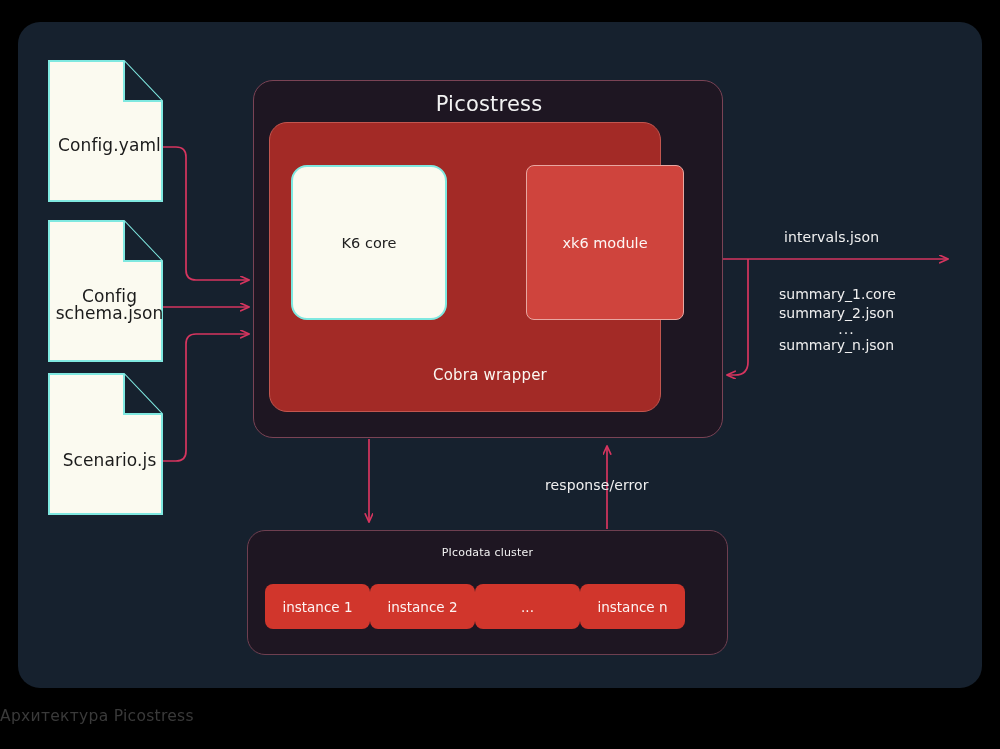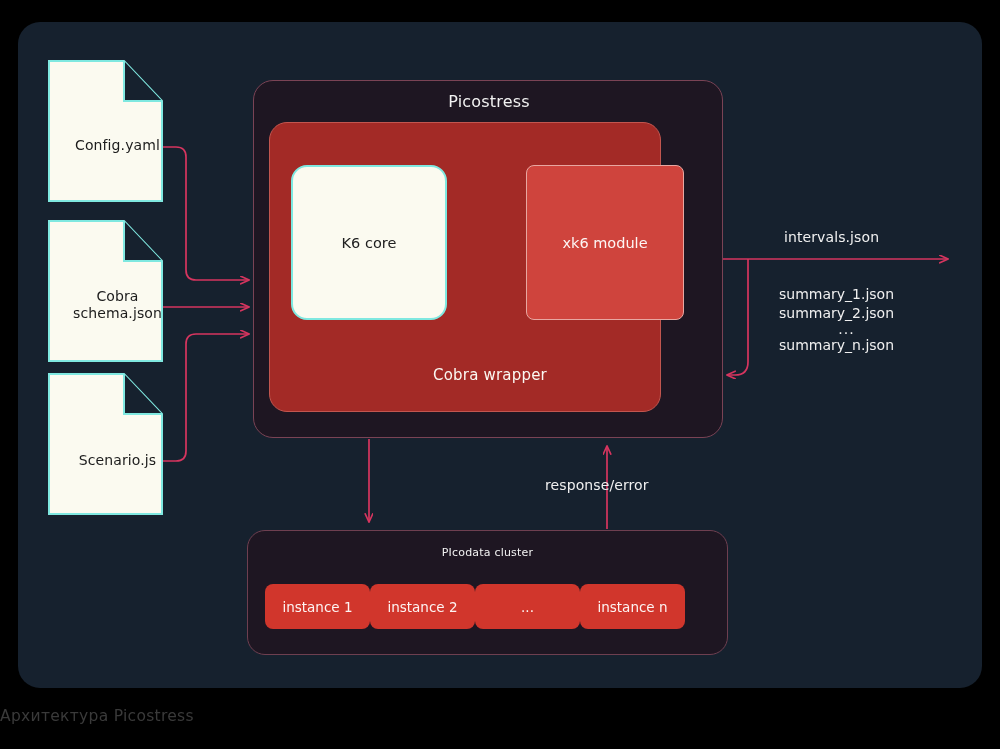--- a/index.html
+++ b/index.html
@@ -43,25 +43,25 @@
   .docshape {
     position: absolute;
     width: 115px;
   }
   .docshape .doc-svg {
     position: absolute;
     left: 0; top: 0;
   }
   .docshape .doc-label {
     position: absolute;
-    left: 12px;
+    left: 4px;
     width: 115px;
     text-align: center;
     color: #1b1b1b;
-    font-size: 14px;
+    font-size: 17px;
     line-height: 17px;
     letter-spacing: 0.1px;
   }
   
   #picostress-box {
     position: absolute;
     left: 253px;
     top: 80px;
     width: 470px;
     height: 358px;
@@ -70,21 +70,21 @@
     border-radius: 20px;
     box-sizing: border-box;
   }
   #picostress-title {
     position: absolute;
     left: 0;
     top: 11px;
     width: 470px;
     text-align: center;
     color: #f2f2f2;
-    font-size: 16px;
+    font-size: 21px;
     letter-spacing: 0.2px;
   }
   
   #cobra-box {
     position: absolute;
     left: 15px;
     top: 41px;
     width: 392px;
     height: 290px;
     background: #a32a26;
@@ -271,21 +271,21 @@
       <path d="M76,1 L76,41 L114,41" fill="#16212e" stroke="#7fe8e0" stroke-width="2"></path>
     </svg>
     <div class="doc-label" style="top:77px;">Config.yaml</div>
   </div>
 
   <div class="docshape" id="doc-1" style="left:48px; top:220px; height:142px;">
     <svg class="doc-svg" width="115" height="142" viewBox="0 0 115 142">
       <path d="M1,1 L76,1 L114,41 L114,141 L1,141 Z" fill="#fbfaf0" stroke="#7fe8e0" stroke-width="2"></path>
       <path d="M76,1 L76,41 L114,41" fill="#16212e" stroke="#7fe8e0" stroke-width="2"></path>
     </svg>
-    <div class="doc-label" style="top:68px;">Cobra</div>
+    <div class="doc-label" style="top:68px;">Config</div>
     <div class="doc-label" style="top:85px;">schema.json</div>
   </div>
 
   <div class="docshape" id="doc-2" style="left:48px; top:373px; height:142px;">
     <svg class="doc-svg" width="115" height="142" viewBox="0 0 115 142">
       <path d="M1,1 L76,1 L114,41 L114,141 L1,141 Z" fill="#fbfaf0" stroke="#7fe8e0" stroke-width="2"></path>
       <path d="M76,1 L76,41 L114,41" fill="#16212e" stroke="#7fe8e0" stroke-width="2"></path>
     </svg>
     <div class="doc-label" style="top:79px;">Scenario.js</div>
   </div>
@@ -310,21 +310,21 @@
       <div class="instance">instance 1</div>
       <div class="instance">instance 2</div>
       <div class="instance">...</div>
       <div class="instance">instance n</div>
     </div>
   </div>
 
   <div class="edge-label" id="lbl-intervals">intervals.json</div>
 
   <div id="summary-block">
-    <span>summary_1.json</span><br>
+    <span>summary_1.core</span><br>
     <span>summary_2.json</span><br>
     <span class="dots">...</span>
     <span>summary_n.json</span>
   </div>
 
 
   <div class="edge-label" id="lbl-response">response/error</div>
 
   <div id="caption">Архитектура Picostress</div>
 

